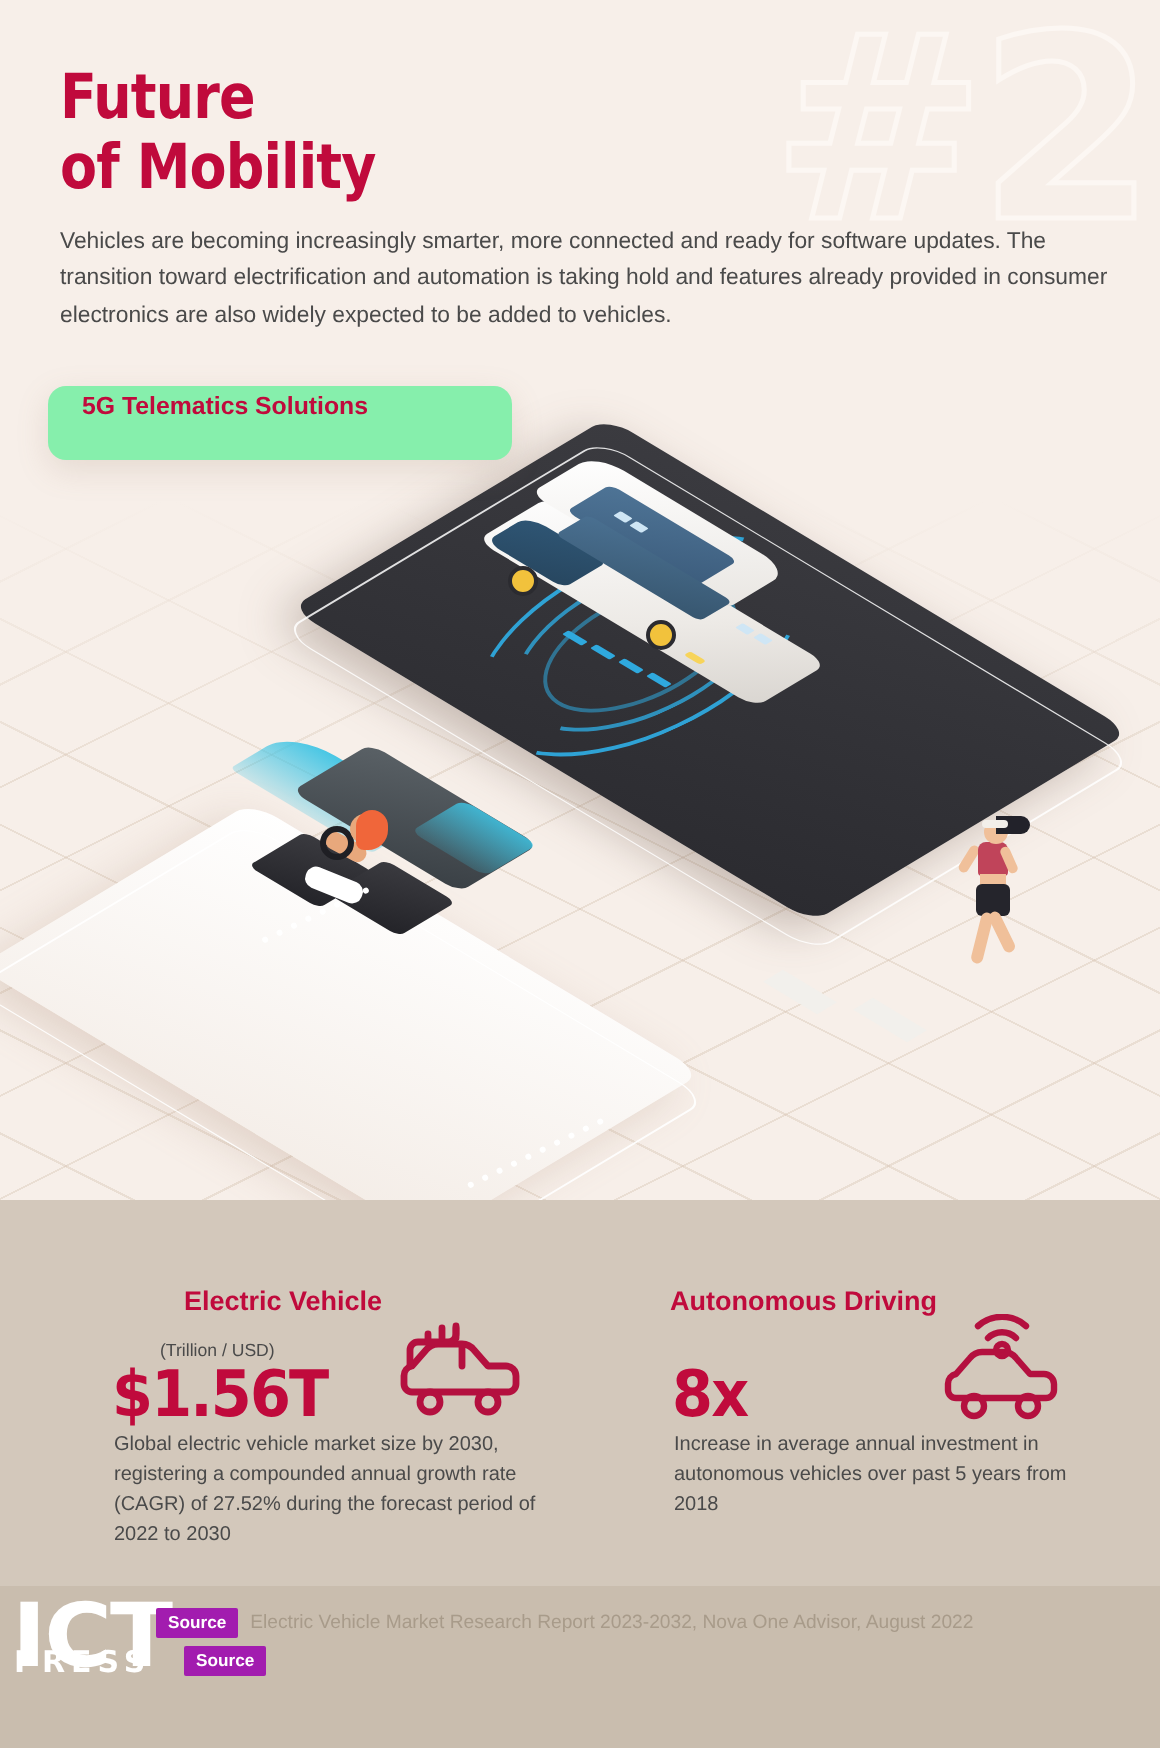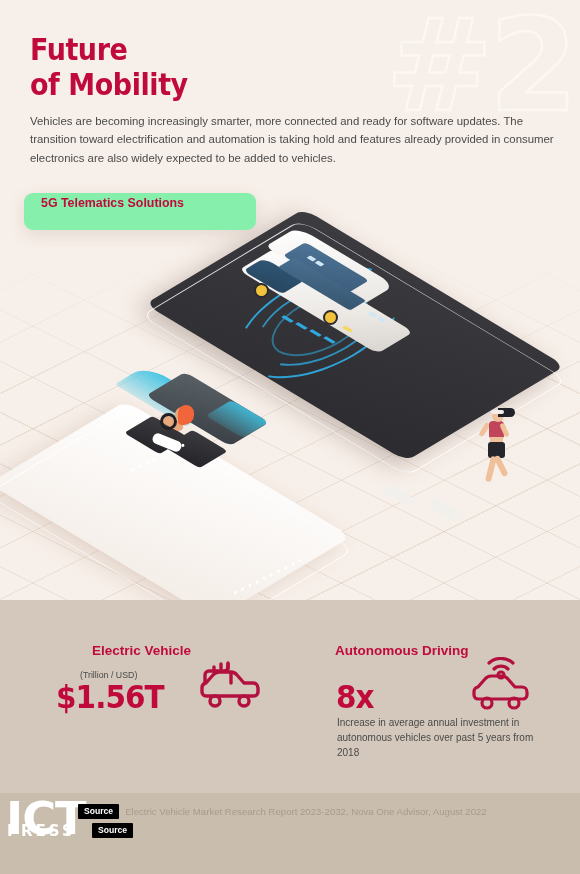--- a/index.html
+++ b/index.html
@@ -295,21 +295,21 @@
   }
   #logo-press{
     position:absolute; left:1px; top:25px;
     font-family:"DejaVu Sans", sans-serif; font-weight:700;
     font-size:15px; letter-spacing:3px; color:#FFFFFF;
   }
   .source-row{ position:absolute; display:flex; align-items:center; gap:6px; }
   #source-row-1{ left:78px; top:11px; }
   #source-row-2{ left:92px; top:30px; }
   .source-tag{
-    background:#000000; color:#FFFFFF; font-size:8.6px; font-weight:700;
+    background:#a21caf; color:#FFFFFF; font-size:8.6px; font-weight:700;
     padding:2px 6px; border-radius:1px; line-height:1.25;
   }
   .source-text{ color:#A89B8A; font-size:9.6px; }
 </style>
 </head>
 <body>
 
 <div id="top-section">
 
   <div id="iso-grid"></div>
@@ -395,20 +395,21 @@
     <div class="card-title">5G Telematics Solutions</div>
   </div>
 
 </div>
 
 <div id="stats-section">
 
   <div class="stat-title" id="ev-title">Electric Vehicle</div>
   <div class="stat-unit" id="ev-unit">(Trillion / USD)</div>
   <div class="stat-value" id="ev-value">$1.56T</div>
+  <div class="stat-desc" id="ev-desc">Global electric vehicle market size by 2030, registering a compounded annual growth rate (CAGR) of 27.52% during the forecast period of 2022 to 2030</div>
 
   <div class="stat-title" id="ad-title">Autonomous Driving</div>
   <div class="stat-value" id="ad-value">8x</div>
   <div class="stat-desc" id="ad-desc">Increase in average annual investment in autonomous vehicles over past 5 years from 2018</div>
 </div>
 
 <div id="ev-icon">
   <svg width="66" height="56" viewBox="0 0 66 56" fill="none" stroke="#B4103F" stroke-width="3.4" stroke-linecap="round" stroke-linejoin="round">
     <path d="M11 36 h46 a4 4 0 0 0 4-4 v-4 a5 5 0 0 0-5-5 h-9 l-7-8 a8 8 0 0 0-6-3 h-12 a8 8 0 0 0-6 3 l-7 8 a5 5 0 0 0-4 5 v4 a4 4 0 0 0 4 4 z"></path>
     <path d="M8 23 v-8 a4 4 0 0 1 4-4 h5"></path>

